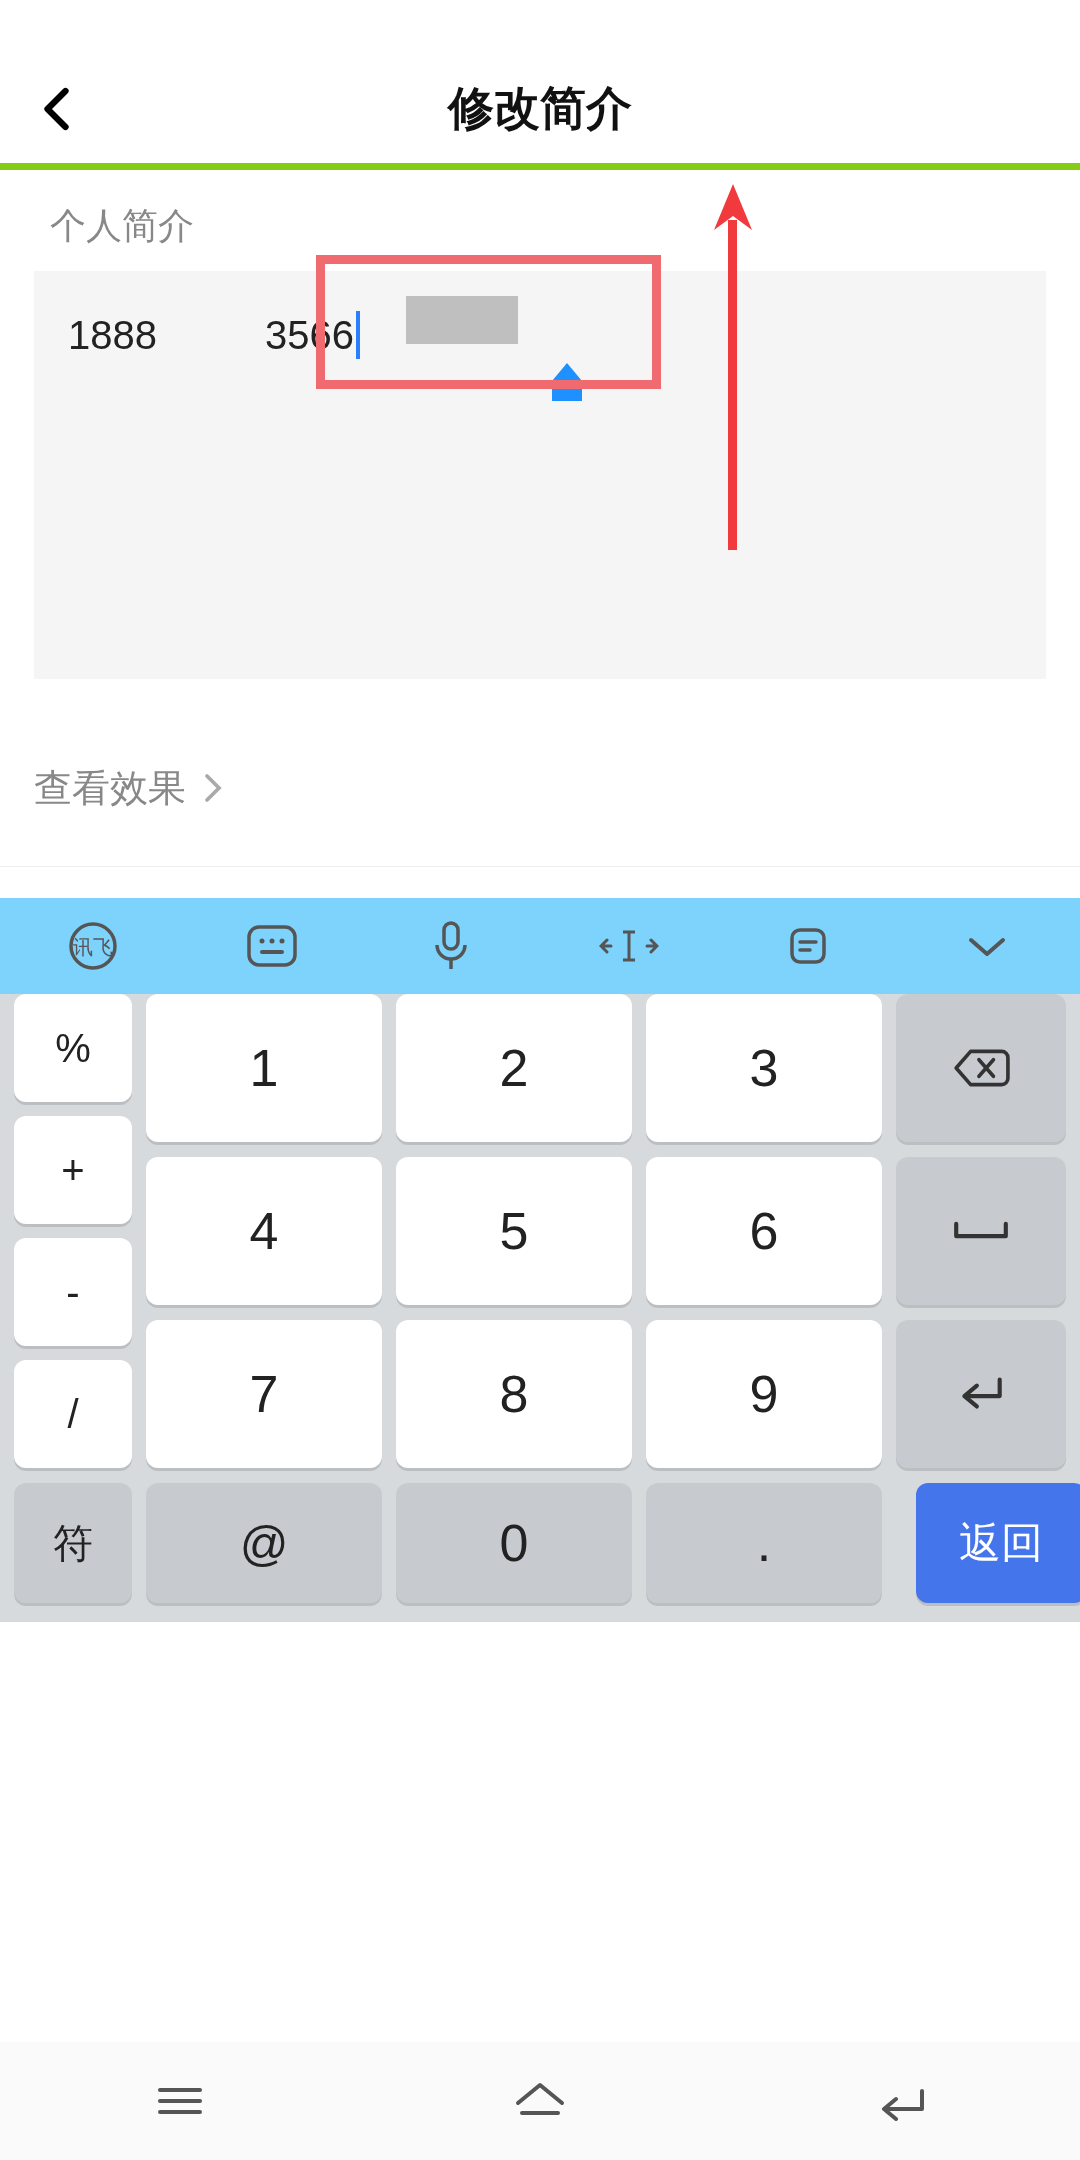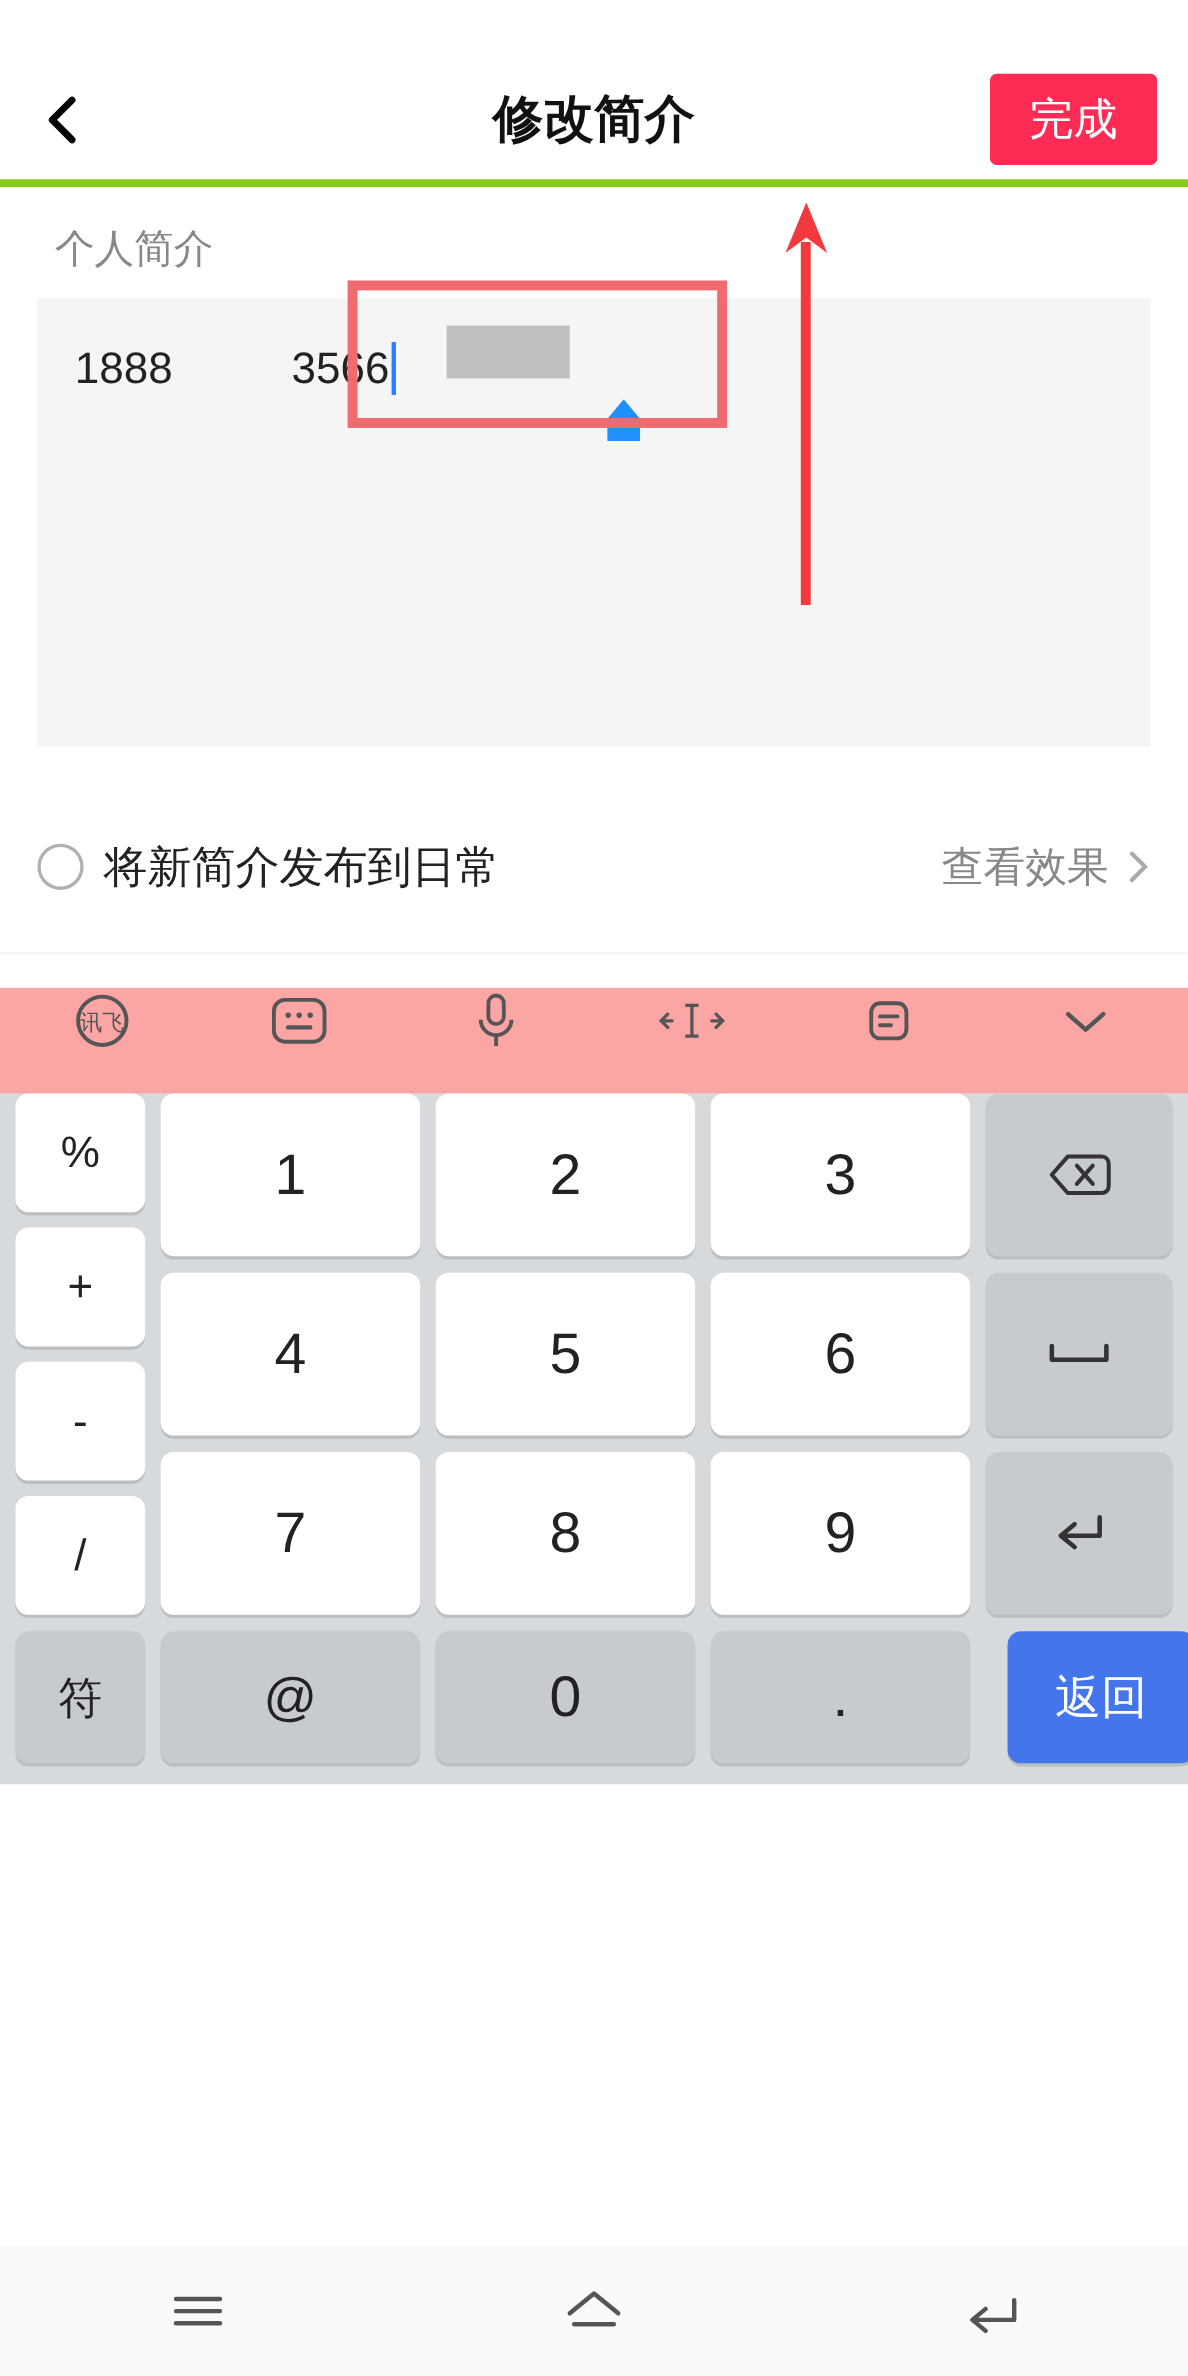--- a/index.html
+++ b/index.html
@@ -34,40 +34,39 @@
   
   .pubrow { display:flex; align-items:center; justify-content:space-between; padding:0 34px; margin-top:74px; height:70px; }
   .pubrow .left { display:flex; align-items:center; gap:18px; }
   .radio { width:42px; height:42px; border:3px solid #b0b0b0; border-radius:50%; }
   .pubrow .ltxt { font-size:40px; color:#222; }
   .pubrow .right { font-size:38px; color:#888; display:flex; align-items:center; gap:16px; }
 
   
   .kb-wrap { position:absolute; left:0; right:0; top:866px; bottom:0; }
   .gap { height:32px; border-top:1px solid #eee; }
-  .ime-bar { height:96px; background:#fca5a5; display:flex; align-items:flex-start; justify-content:space-around; padding:0 4px; }
+  .ime-bar { height:96px; background:#7dd3fc; display:flex; align-items:center; justify-content:space-around; padding:0 4px; }
   .ime-bar .ico { width:60px; height:60px; display:flex; align-items:center; justify-content:center; color:#555; }
 
   
   .nav { position:absolute; left:0; right:0; bottom:0; height:118px; background:#fafafa; display:flex; align-items:center; justify-content:space-around; }
   .nav .nico{ width:70px; height:70px; display:flex; align-items:center; justify-content:center; color:#555; }
 </style>
 </head>
 <body>
 
 <div class="status" data-name="status-bar"></div>
 
 <div class="header" data-name="header">
   <div class="back" data-name="back-button">
     <svg width="36" height="46" viewBox="0 0 24 30" data-name="chevron-left-icon">
         <path d="M17 3 L5 15 L17 27" stroke="#000" stroke-width="4.2" fill="none" stroke-linecap="round" stroke-linejoin="round"></path>
       </svg>
   </div>
   <div class="title" data-name="page-title">修改简介</div>
-  <button class="done" data-name="done-button">完成</button>
 </div>
 
 <div class="seclabel" data-name="section-label">个人简介</div>
 
 <div class="textarea" data-name="bio-textarea">
   <div class="textline" data-name="bio-text-line">
     <span data-name="bio-phone-left">1888</span>
     <span style="display:inline-block;width:108px"></span>
     <span data-name="bio-phone-right">3566</span>
     <span class="cursor" data-name="text-cursor"></span>
@@ -85,24 +84,20 @@
 
 <div class="ann arrowline" data-name="annotation-arrow-shaft" style="top:220px; left:728px; width:9px; height:330px;"></div>
 
 <div class="ann arrowhead" data-name="annotation-arrow-head" style="top:184px; left:714px;">
   <svg viewBox="0 0 38 46">
       <path d="M19 0 L38 46 L19 32 L0 46 Z" fill="#f03a3e"></path>
     </svg>
 </div>
 
 <div class="pubrow" data-name="publish-row">
-  <div class="left">
-    <div class="radio" data-name="publish-radio"></div>
-    <div class="ltxt" data-name="publish-label">将新简介发布到日常</div>
-  </div>
   <div class="right" data-name="preview-link">
     <span data-name="preview-label">查看效果</span>
     <svg width="22" height="30" viewBox="0 0 12 20" data-name="chevron-right-icon">
         <path d="M2 2 L10 10 L2 18" stroke="#aaa" stroke-width="2.5" fill="none" stroke-linecap="round"></path>
       </svg>
   </div>
 </div>
 
 <div class="kb-wrap">
   <div class="gap"></div>

